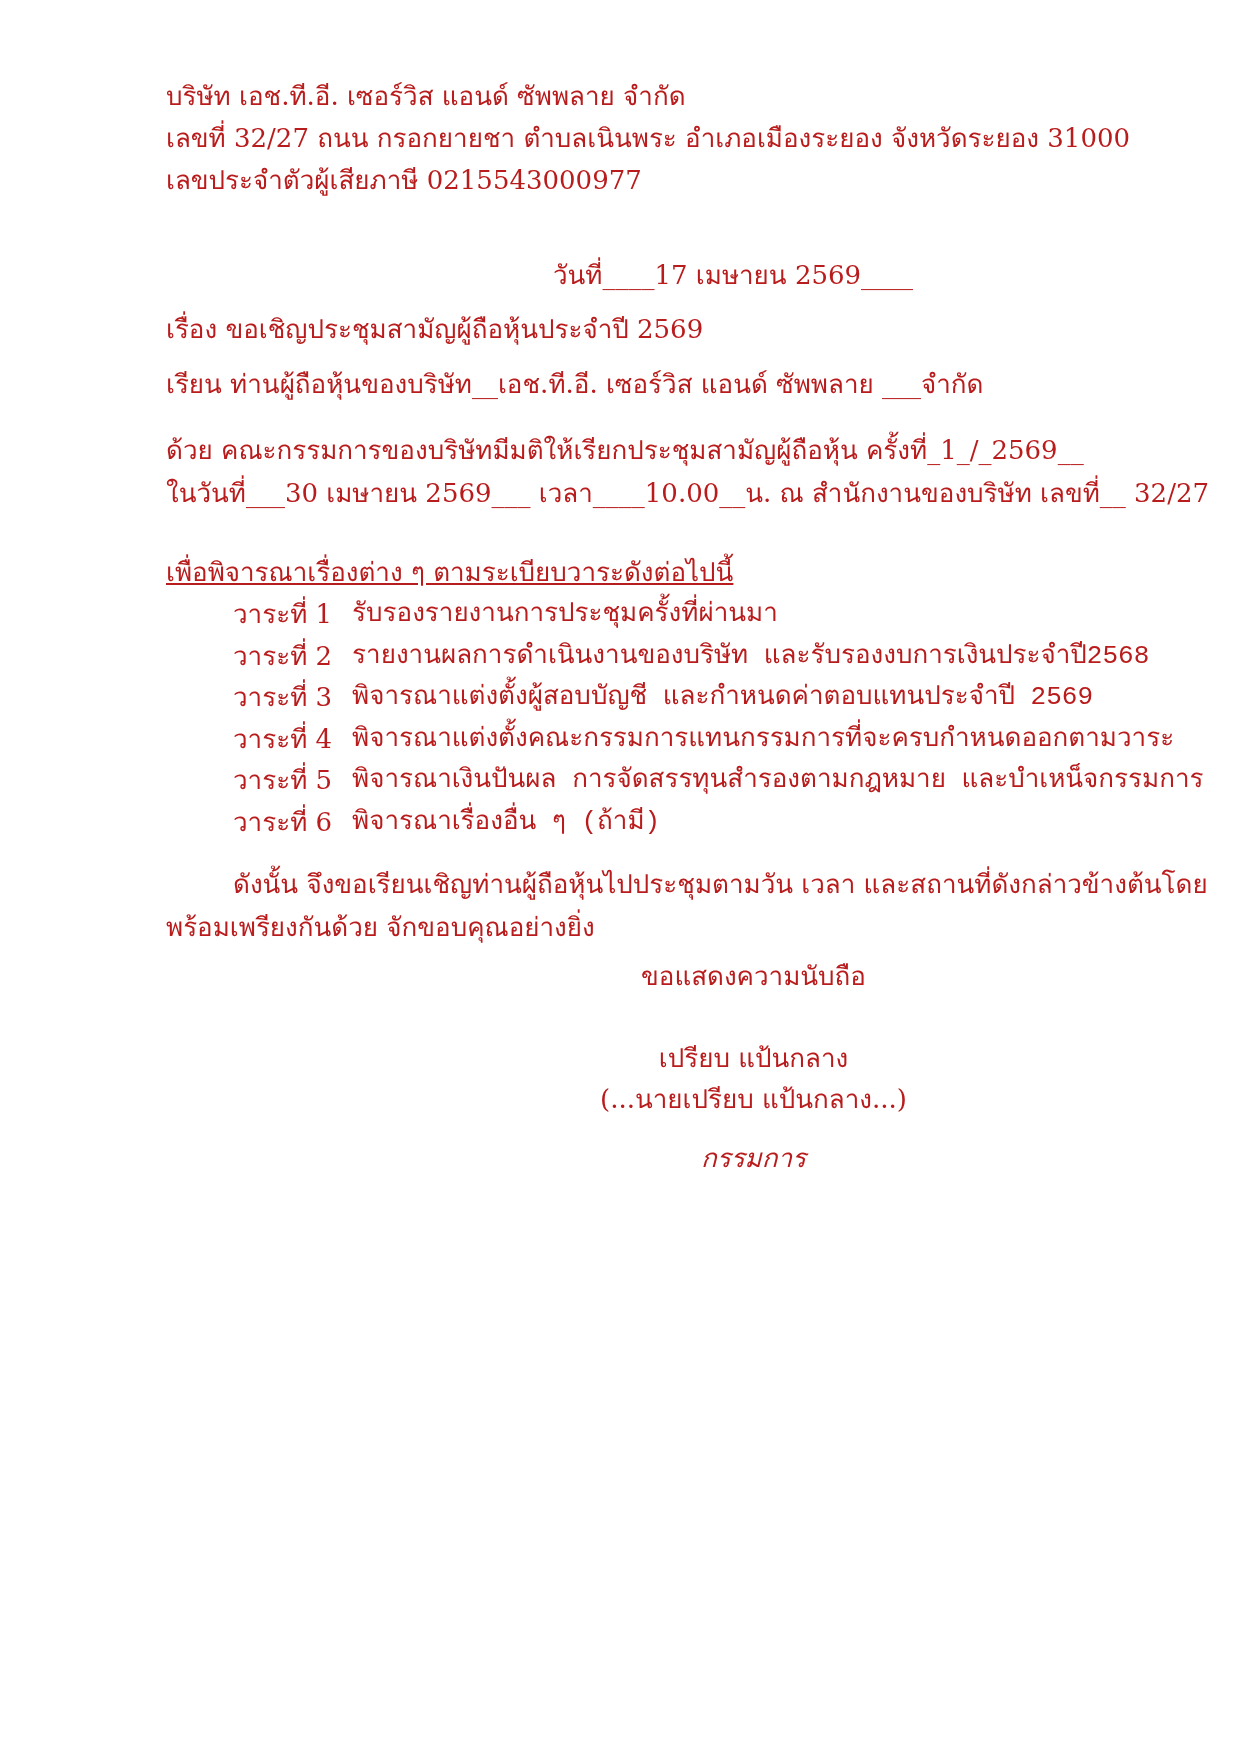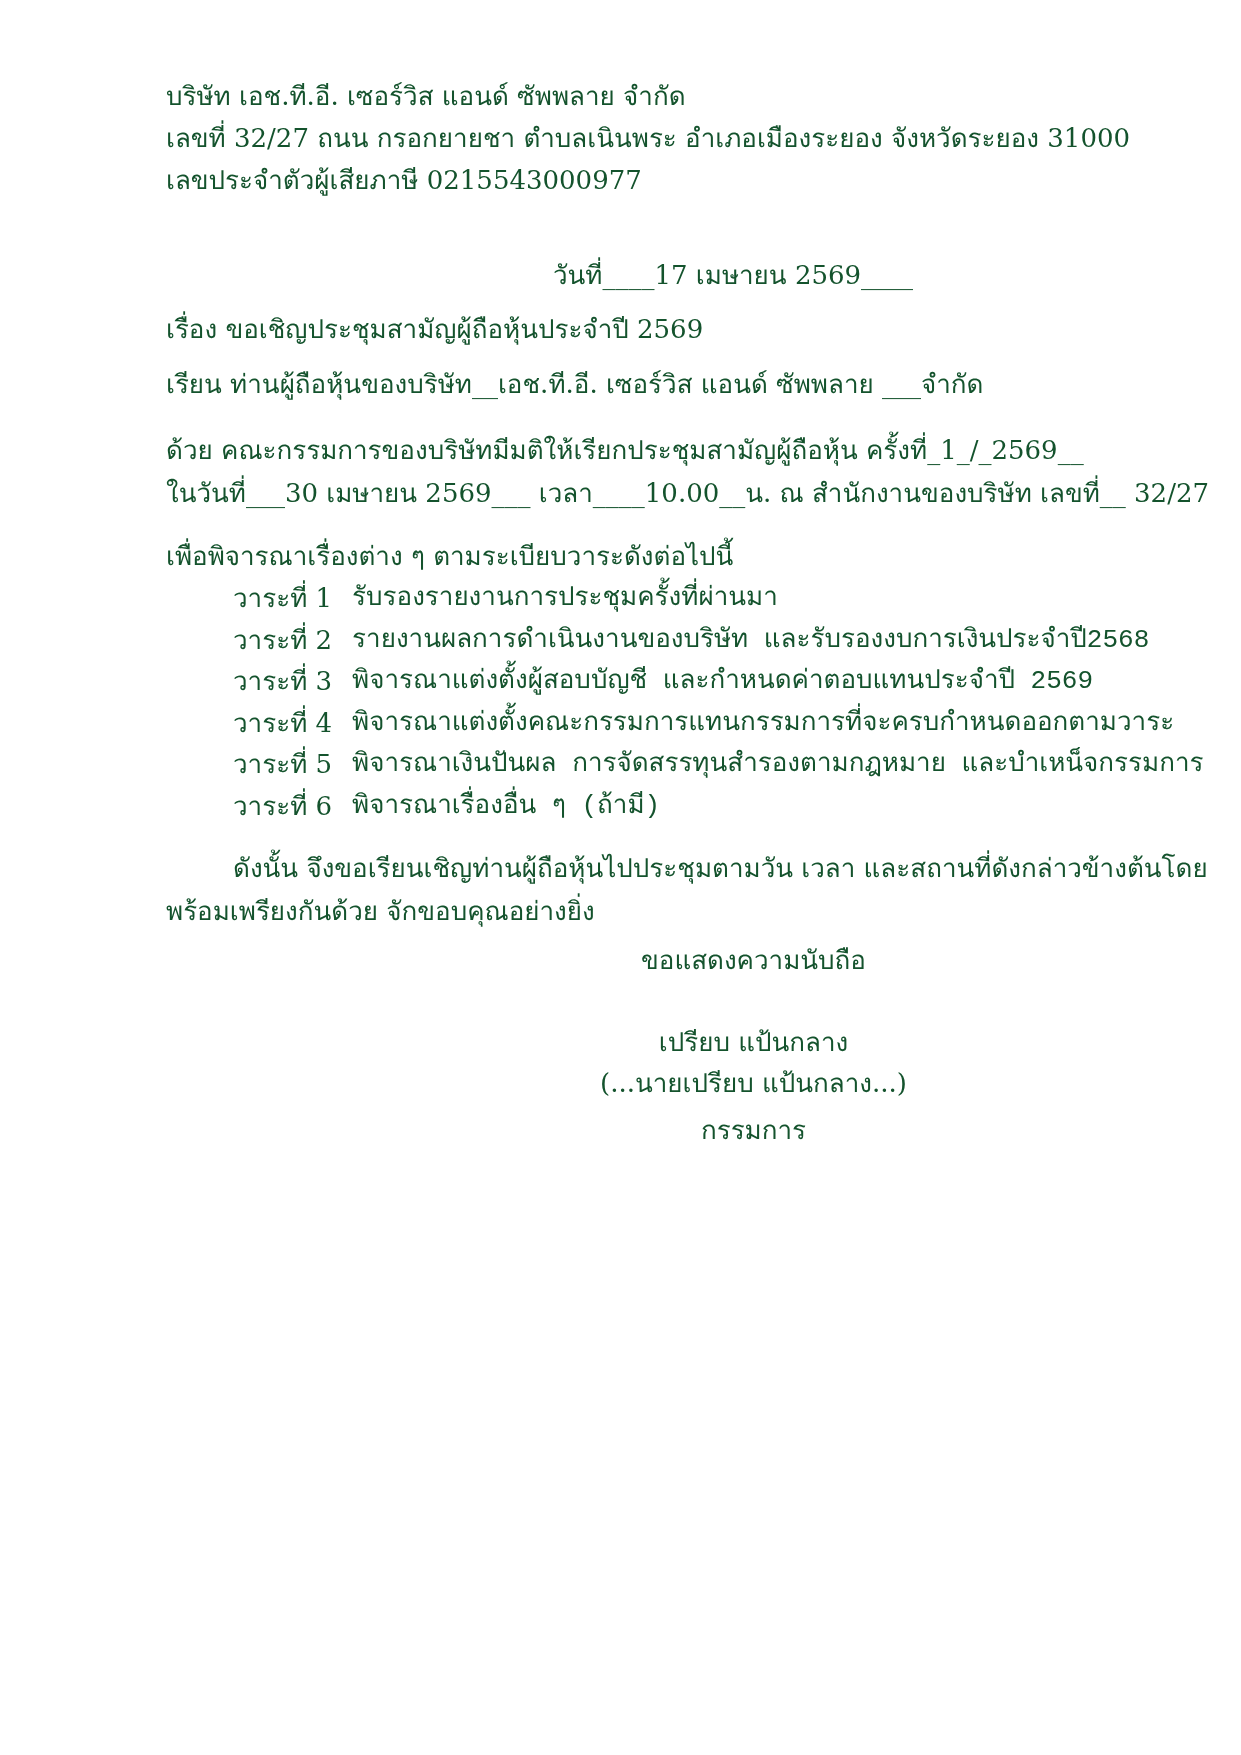--- a/index.html
+++ b/index.html
@@ -6,21 +6,21 @@
     margin: 0;
     padding: 0;
     background: #e8e8e8;
   }
   .page {
     position: relative;
     width: 1241px;
     height: 1755px;
     margin: 0 auto;
     background: #ffffff;
-    color: #14532d;
+    color: #b91c1c;
     font-family: "DejaVu Serif", "Liberation Serif", serif;
     font-size: 26px;
     overflow: hidden;
   }
   .content {
     position: absolute;
     left: 166px;
     top: 75px;
     width: 965px;
   }
@@ -30,41 +30,41 @@
   }
   .header-block .line { line-height: 42px; }
   .date-line {
     margin-top: 53px;
     margin-left: 387px;
     line-height: 43px;
   }
   .subject-line { margin-top: 11px; }
   .salutation-line { margin-top: 12px; }
   .body-paragraph { margin-top: 23px; }
-  .agenda-intro { margin-top: 20px; }
+  .agenda-intro { margin-top: 36px; text-decoration: underline; }
   .agenda-list { }
   .agenda-item {
     display: flex;
     margin-left: 67px;
     line-height: 41.5px;
     white-space: nowrap;
   }
   .agenda-item .agenda-label { flex: 0 0 auto; }
   .agenda-item .agenda-text { flex: 0 0 auto; margin-left: 20px; font-family: Liberation Mono, monospace; }
   .closing-paragraph { margin-top: 20px; }
   .closing-paragraph .first { text-indent: 67px; }
   .signoff {
     margin-left: 330px;
     width: 515px;
     text-align: center;
   }
   .signoff .respect { margin-top: 6px; line-height: 43px; }
   .signoff .name { margin-top: 39px; line-height: 43px; }
   .signoff .paren { margin-top: -2px; line-height: 43px; }
-  .signoff .title { margin-top: 4px; line-height: 43px; }
+  .signoff .title { margin-top: 16px; line-height: 43px; font-style: italic; }
 </style>
 </head>
 <body>
 
 <div class="page">
   <div class="content">
 
     <div class="header-block">
       <div class="line">บริษัท เอช.ที.อี. เซอร์วิส แอนด์ ซัพพลาย จำกัด</div>
       <div class="line">เลขที่ 32/27 ถนน กรอกยายชา ตำบลเนินพระ อำเภอเมืองระยอง จังหวัดระยอง 31000</div>

